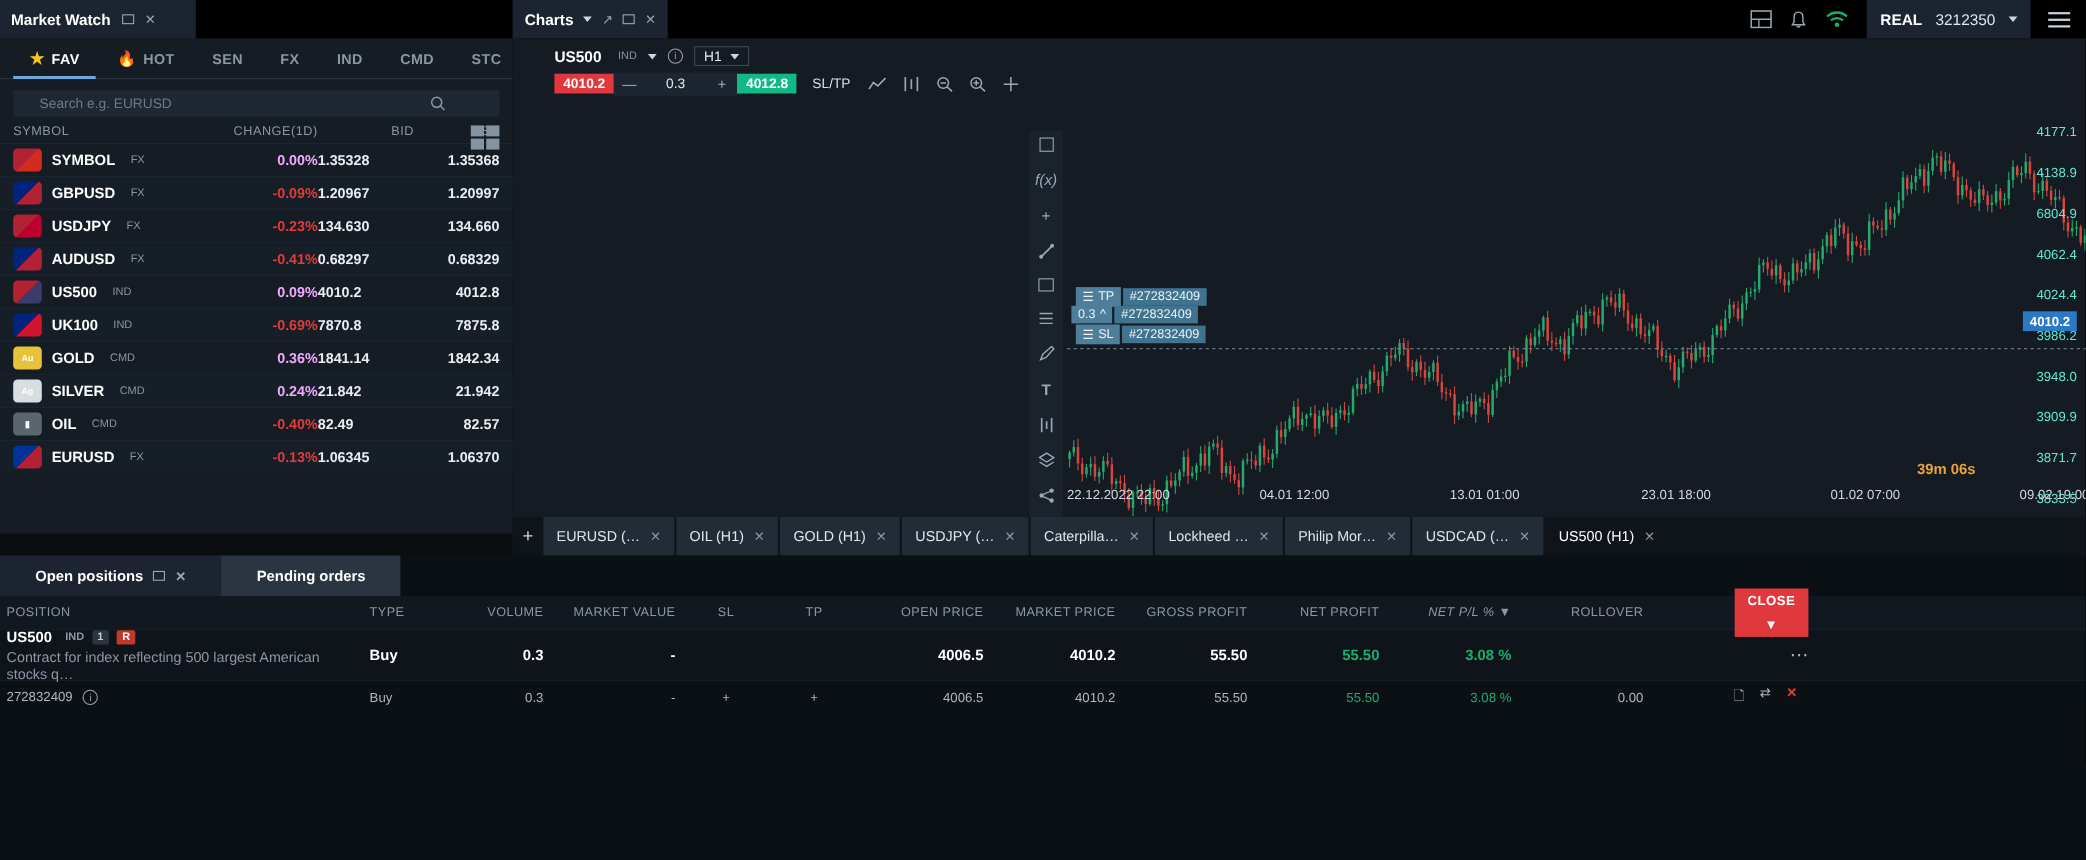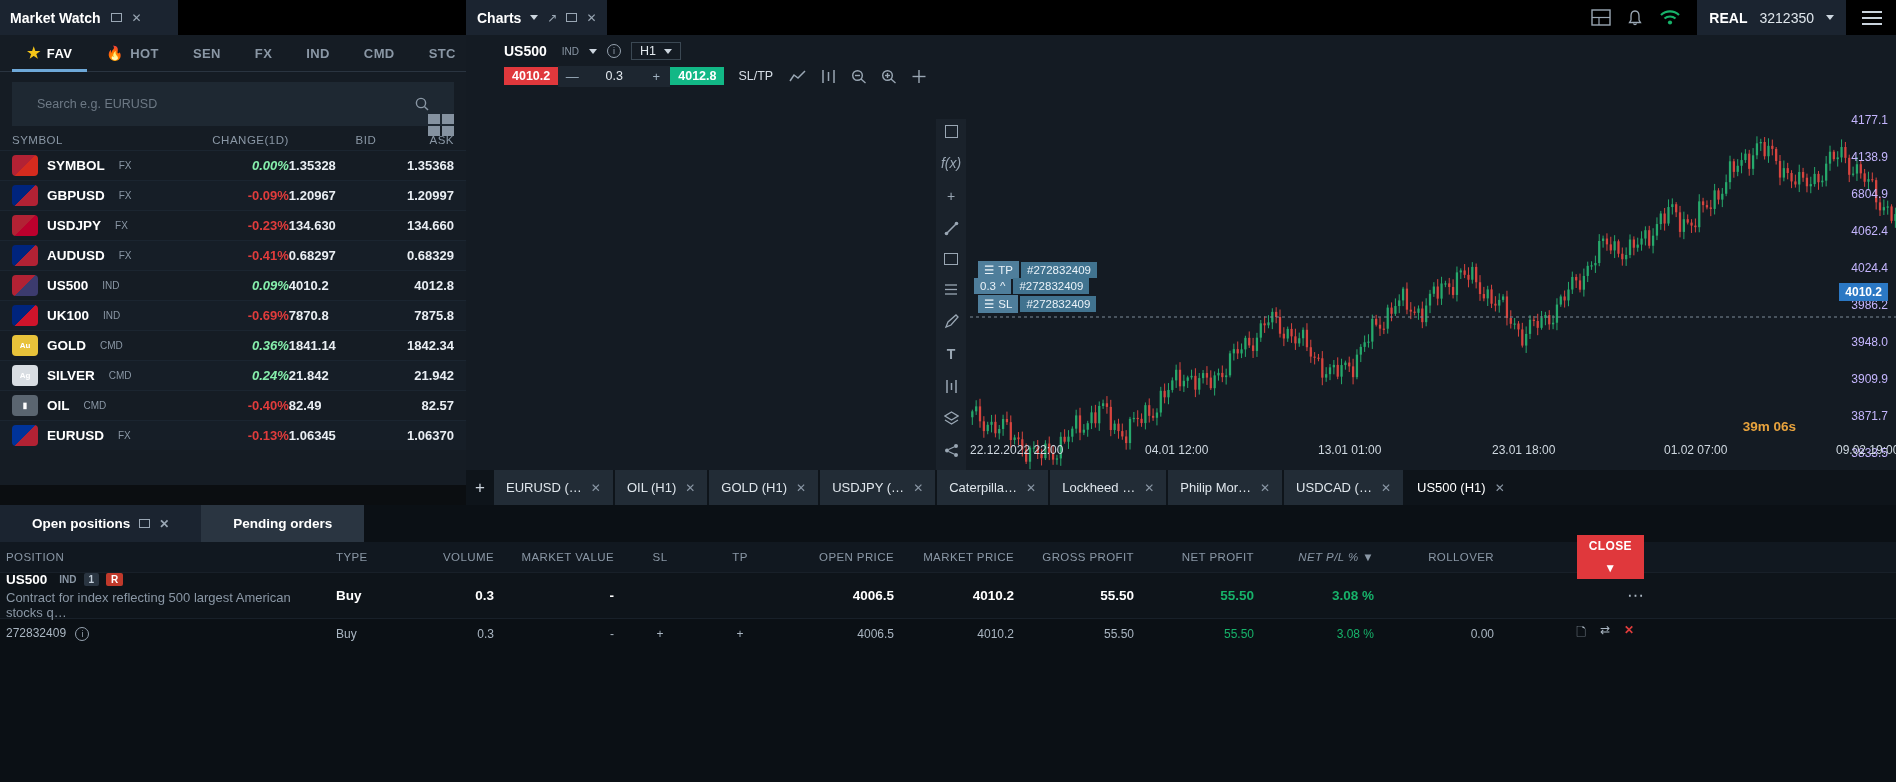--- a/index.html
+++ b/index.html
@@ -32,41 +32,41 @@
   .acct .num{ font-size:14px; color:#dfe6ec;}
   .burger{ width:20px; }
   .burger i{ display:block; height:2px; background:#c9d3dc; margin:4px 0;}
 
   
   .mw{ position:absolute; left:0; top:35px; width:466px; height:450px; background:#151c24;}
   .mw-tabs{ display:flex; align-items:center; height:37px; border-bottom:1px solid #2a3440; padding-left:12px; gap:4px;}
   .mw-tab{ display:flex; align-items:center; gap:6px; padding:0 15px; height:37px; font-size:13px; font-weight:bold;
            color:#8a97a5; cursor:pointer; letter-spacing:.4px;}
   .mw-tab.active{ color:#fff; box-shadow: inset 0 -3px 0 #6ea8d8;}
-  .searchbar{ margin:10px 12px 0 12px; height:44px; background:#1e2832; display:flex; align-items:center;
-              padding:0 11px; justify-content:center;}
+  .searchbar{ margin:10px 12px 0 12px; height:24px; background:#1e2832; display:flex; align-items:center;
+              padding:0 24px; justify-content:flex-start;}
   .searchbar input{ background:transparent; border:0; outline:none; color:#c7d0d9; font-size:12.5px; width:90%;
                     font-family:"Liberation Sans", sans-serif;}
   .searchbar input::placeholder{ color:#6d7985;}
   .grid-ico{ position:absolute; right:12px; top:79px; width:26px; height:22px; display:grid;
              grid-template-columns:1fr 1fr; grid-template-rows:1fr 1fr; gap:2px; cursor:pointer;}
   .grid-ico span{ background:#8592a0;}
   .mw-head{ display:flex; padding:8px 12px 4px 12px; font-size:11.5px; color:#8a97a5; letter-spacing:.5px;}
   .c-sym{ width:170px;} .c-chg{ width:115px; text-align:right;} .c-bid{ width:90px; text-align:right;} .c-ask{ width:80px; text-align:right;}
   .row{ display:flex; align-items:center; padding:5px 12px; height:30px; border-top:1px solid #1b2530;}
   .row:nth-child(even){ background:#161e27;}
   .sym-wrap{ width:170px; display:flex; align-items:center; gap:9px;}
   .flag{ width:26px;height:21px;border-radius:4px; background:#222c36; display:flex;align-items:center;justify-content:center;
          font-size:8px; color:#fff; overflow:hidden; position:relative;}
   .sym{ font-weight:bold; font-size:13.5px; color:#fff;}
   .cat{ font-size:10px; color:#8a97a5; margin-left:5px;}
   .chg{ width:115px; text-align:right; font-weight:bold; font-size:13px;}
   .bid{ width:90px; text-align:left; font-weight:bold; font-size:13px; color:#e9eef3;}
   .ask{ width:80px; text-align:right; font-weight:bold; font-size:13px; color:#e9eef3;}
-  .up{ color:#86efac;font-style:italic;} .down{ color:#e03c3c;}
+  .up{ color:#f0abfc;} .down{ color:#e03c3c;}
 
   
   .chartpanel{ position:absolute; left:466px; top:35px; width:1430px; height:470px; background:#141b23;}
   .ctoolrow{ display:flex; align-items:center; height:26px; padding:6px 0 0 38px; gap:10px;}
   .ctoolrow .sym{ font-size:14px;}
   .icircle{ width:14px;height:14px;border:1.3px solid #96a2af;border-radius:50%;font-size:9px;color:#96a2af;
             display:flex;align-items:center;justify-content:center;}
   .tfbox{ border:1px solid #3b4853; padding:1px 8px; display:flex; align-items:center; gap:8px; font-size:12.5px; color:#e3e9ee;}
   .traderow{ display:flex; align-items:center; height:22px; padding-left:38px; gap:0; margin-top:4px;}
   .pricebtn{ padding:2px 8px; font-weight:bold; font-size:12.5px; color:#fff;}
@@ -74,21 +74,21 @@
   .stepper{ background:#1d2630; display:flex; align-items:center; height:21px;}
   .stepper .mn,.stepper .pl{ width:28px; text-align:center; color:#9fb0bf; cursor:pointer;}
   .stepper .vol{ width:56px; text-align:center; font-size:12.5px; color:#e2e8ee;}
   .sltp{ margin-left:14px; font-size:12.5px; color:#d6dee6;}
   .ctools{ display:flex; gap:14px; margin-left:16px; color:#9aa7b4;}
 
   .sidetools{ position:absolute; left:470px; top:84px; width:30px; height:370px; background:#1a222b;
               display:flex; flex-direction:column; align-items:center; padding-top:6px; gap:17px; color:#9aa7b4; font-size:14px;}
 
   .plot{ position:absolute; left:504px; top:92px; width:1000px; height:348px;}
-  .yaxis{ position:absolute; right:0; top:78px; width:86px; height:370px; font-size:12px; color:#c4b5fd;}
+  .yaxis{ position:absolute; right:0; top:78px; width:86px; height:370px; font-size:12px; color:#5eead4;}
   .yaxis div{ position:absolute; right:8px;}
   .xaxis{ position:absolute; left:504px; bottom:40px; width:1392px; height:22px; font-size:12px; color:#cfd8e0;}
   .xaxis div{ position:absolute;}
   .curprice{ position:absolute; right:8px; background:#2b78c4; color:#fff; font-size:12px; font-weight:bold; padding:2px 6px;}
   .timer{ position:absolute; right:100px; top:384px; color:#e8a33d; font-weight:bold; font-size:13.5px;}
 
   .poslabel{ position:absolute; display:flex; align-items:center; font-size:11.5px; }
   .poslabel .a{ background:#4f7e9b; color:#eaf2f8; padding:2px 6px; display:flex; gap:4px; align-items:center;}
   .poslabel .b{ background:#41738f; color:#eaf2f8; padding:2px 6px; margin-left:2px;}
 

